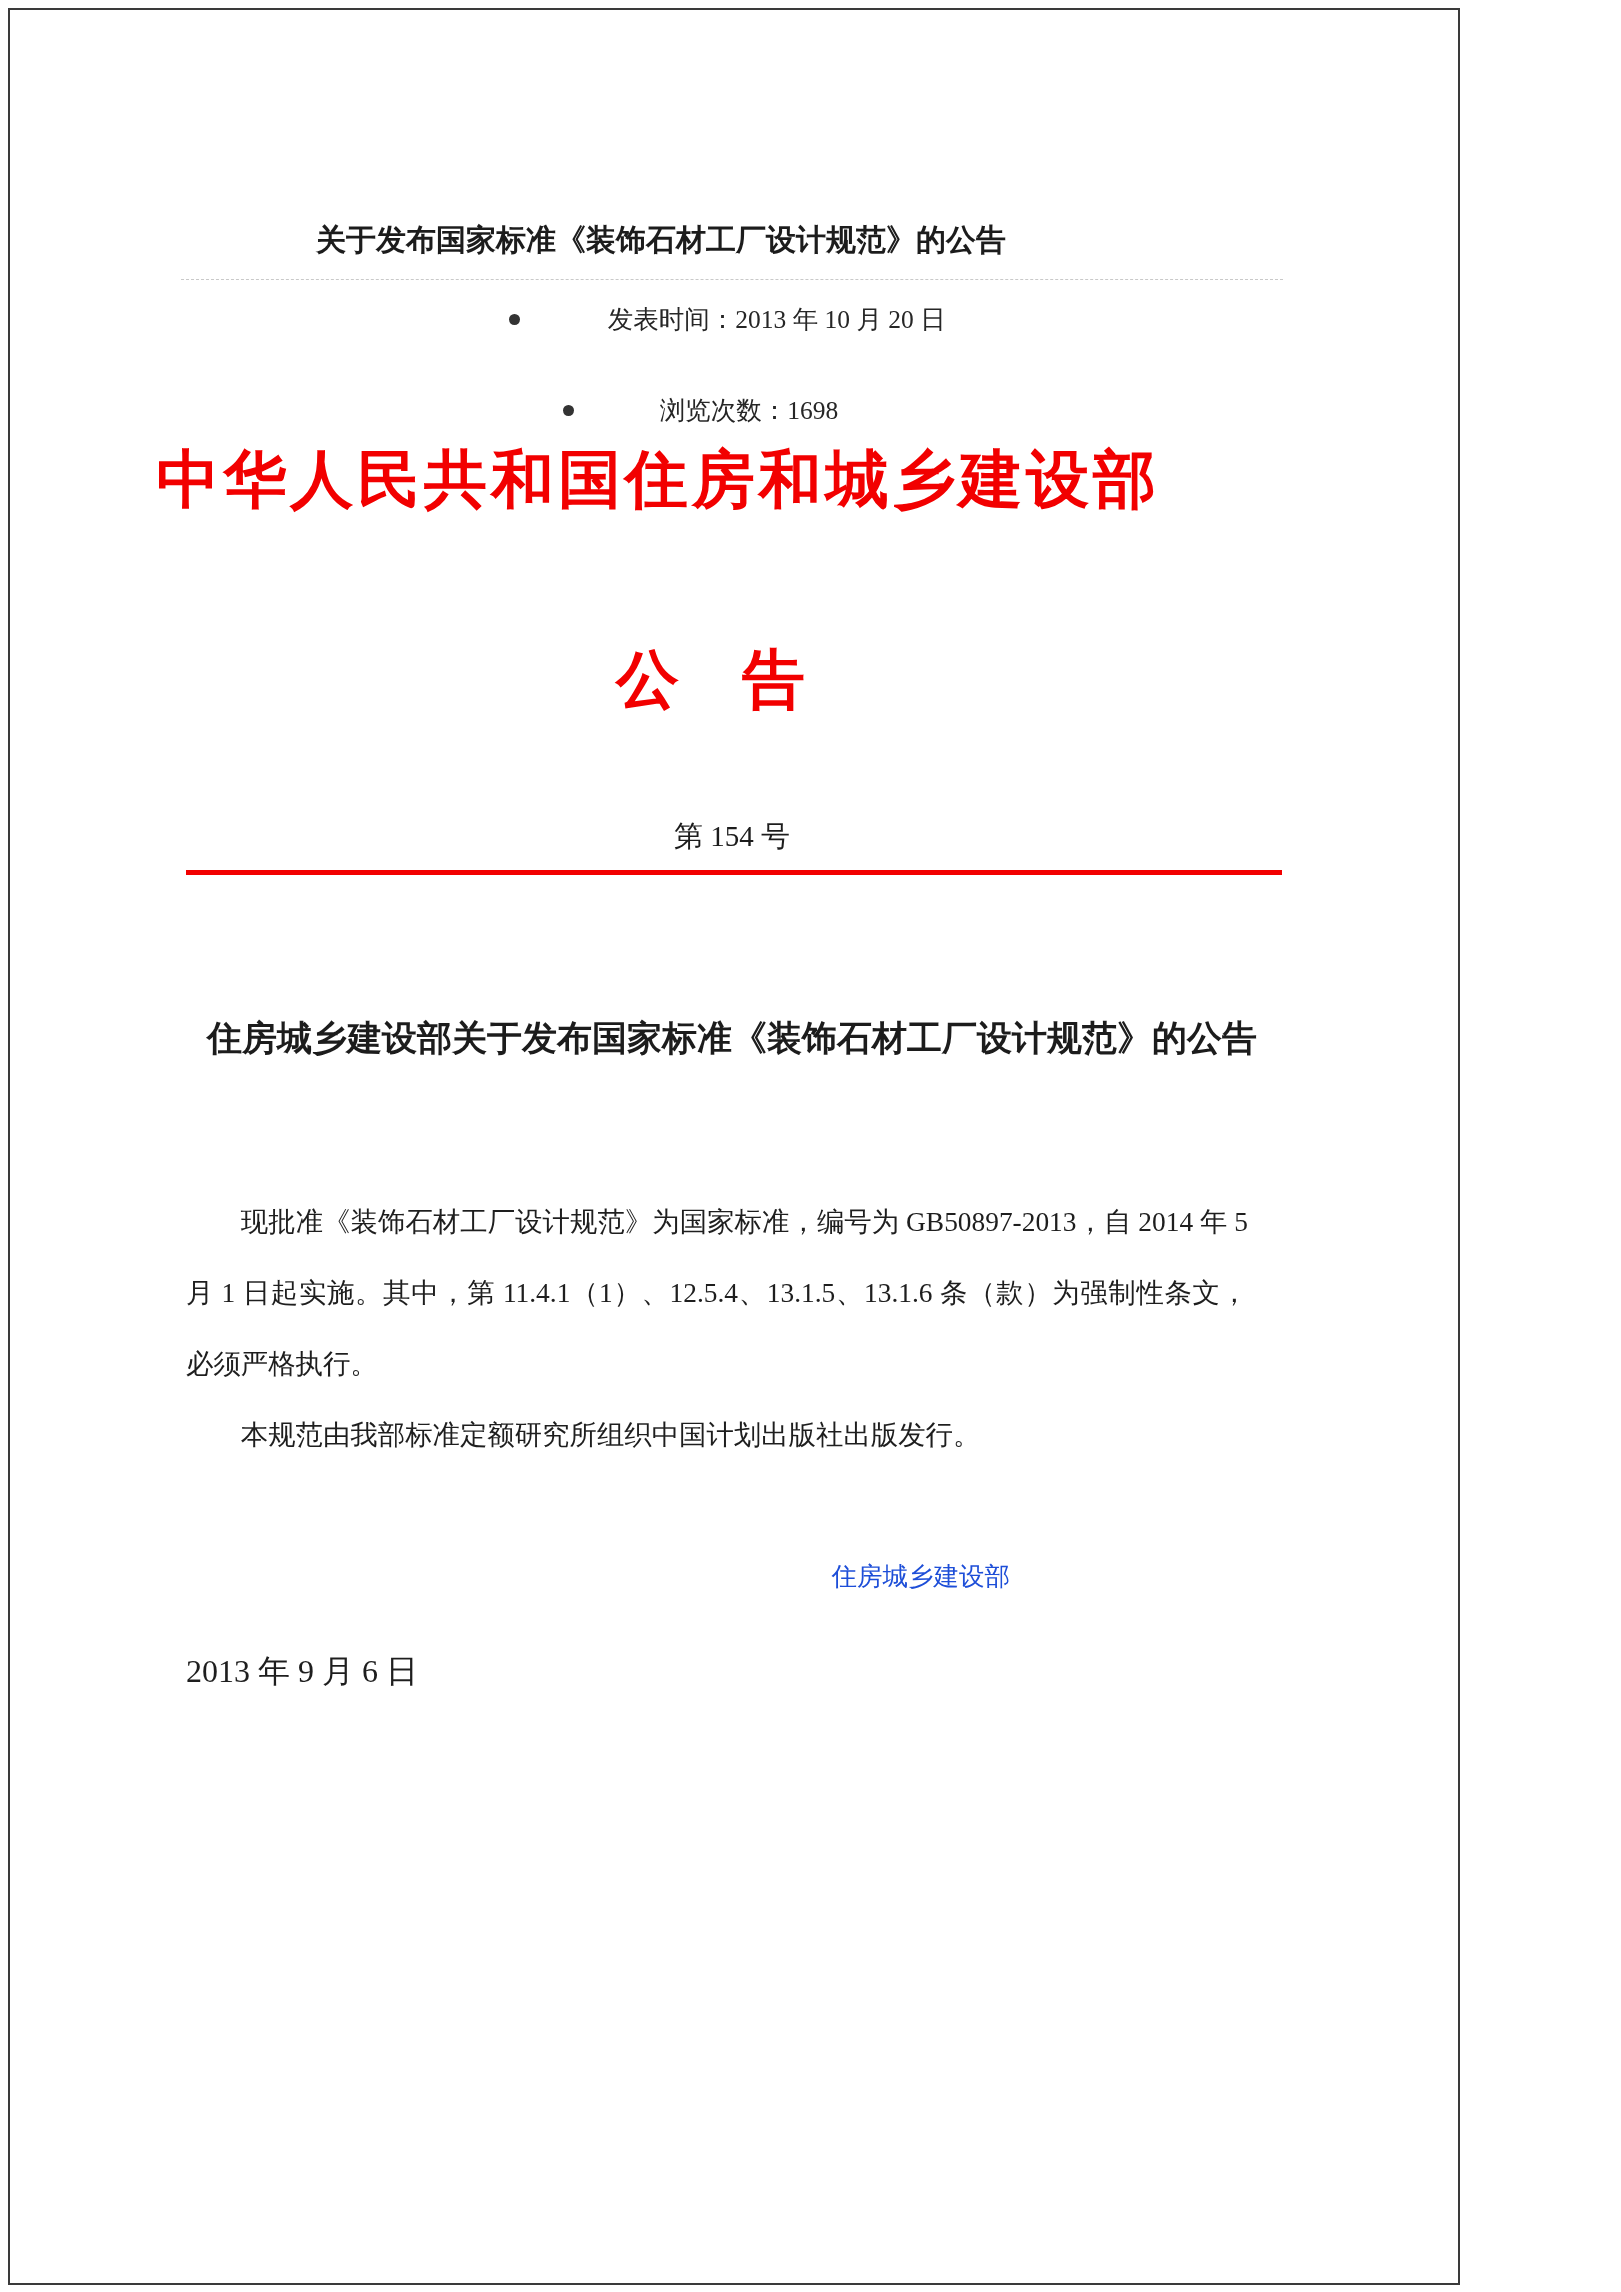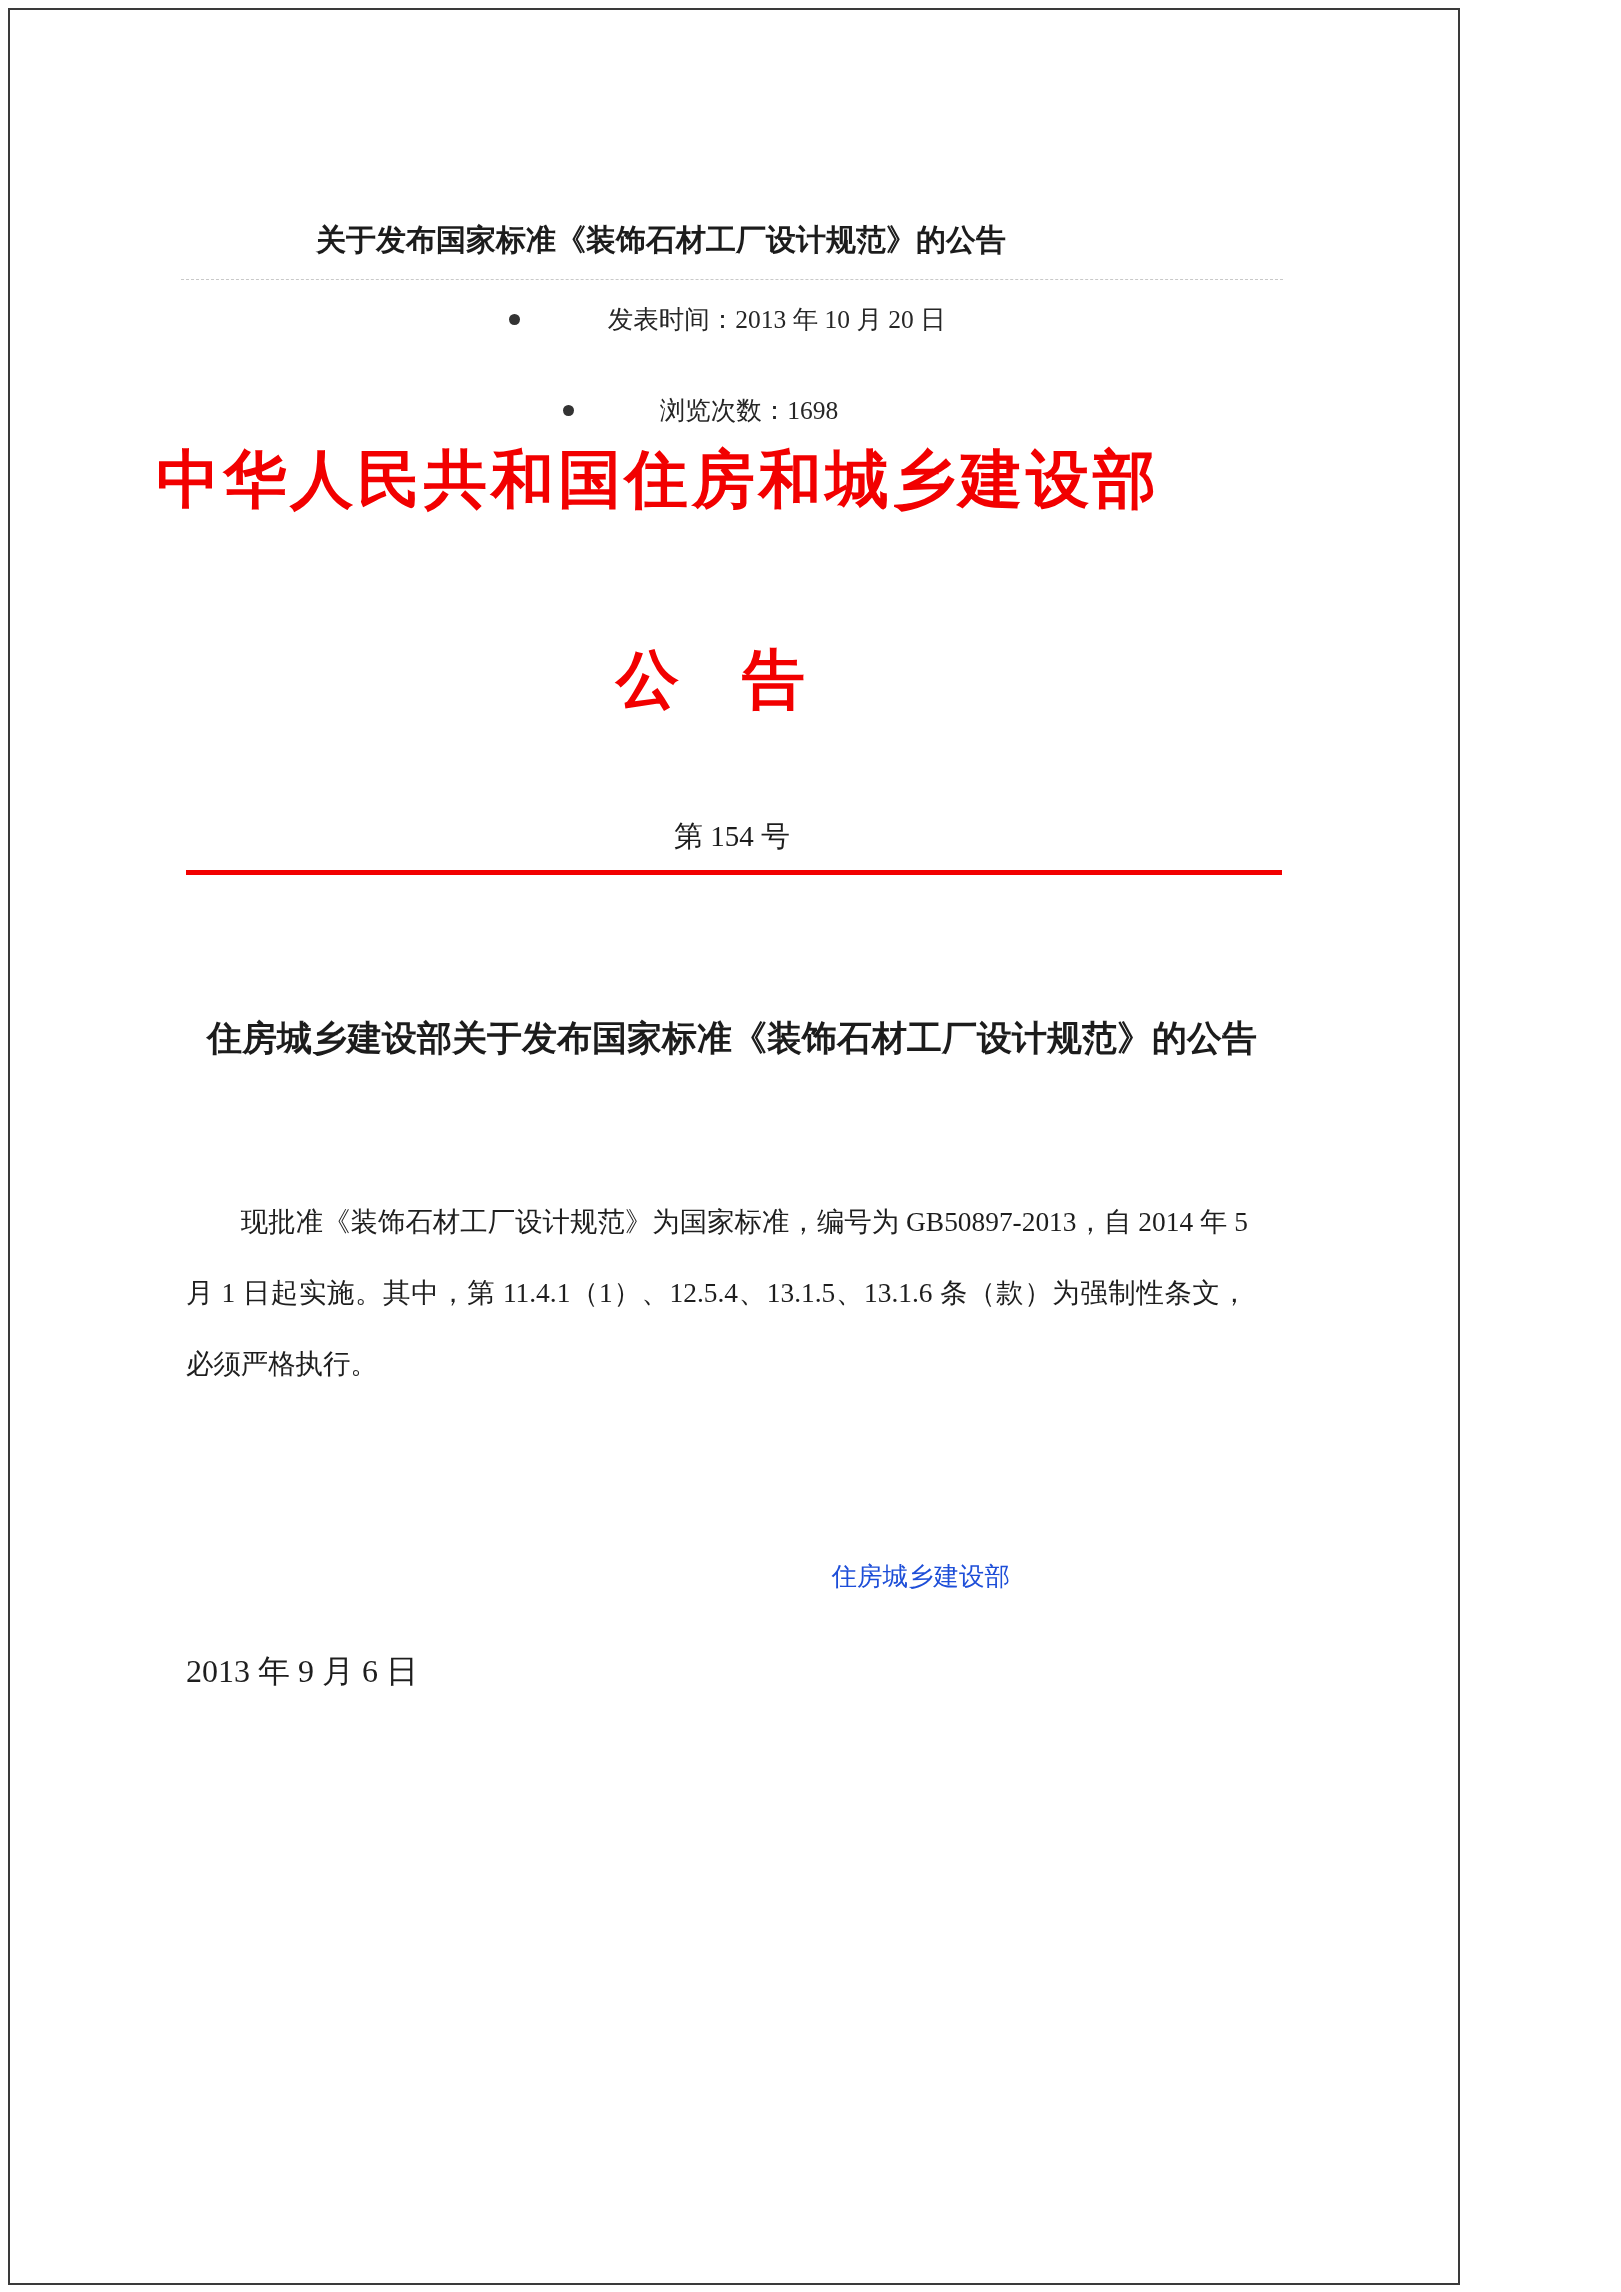--- a/index.html
+++ b/index.html
@@ -152,19 +152,20 @@
   <div class="gonggao">公　告</div>
 
   <div class="doc-number">第 154 号</div>
 
   <div class="red-rule"></div>
 
   <h2 class="announce-title">住房城乡建设部关于发布国家标准《装饰石材工厂设计规范》的公告</h2>
 
   <div class="body-text">
     <p>现批准《装饰石材工厂设计规范》为国家标准，编号为 GB50897-2013，自 2014 年 5 月 1 日起实施。其中，第 11.4.1（1）、12.5.4、13.1.5、13.1.6 条（款）为强制性条文，必须严格执行。</p>
+    <p>本规范由我部标准定额研究所组织中国计划出版社出版发行。</p>
   </div>
 
   <div class="signature">住房城乡建设部</div>
 
   <div class="sign-date">2013 年 9 月 6 日</div>
 </div>
 
 
 </body></html>

